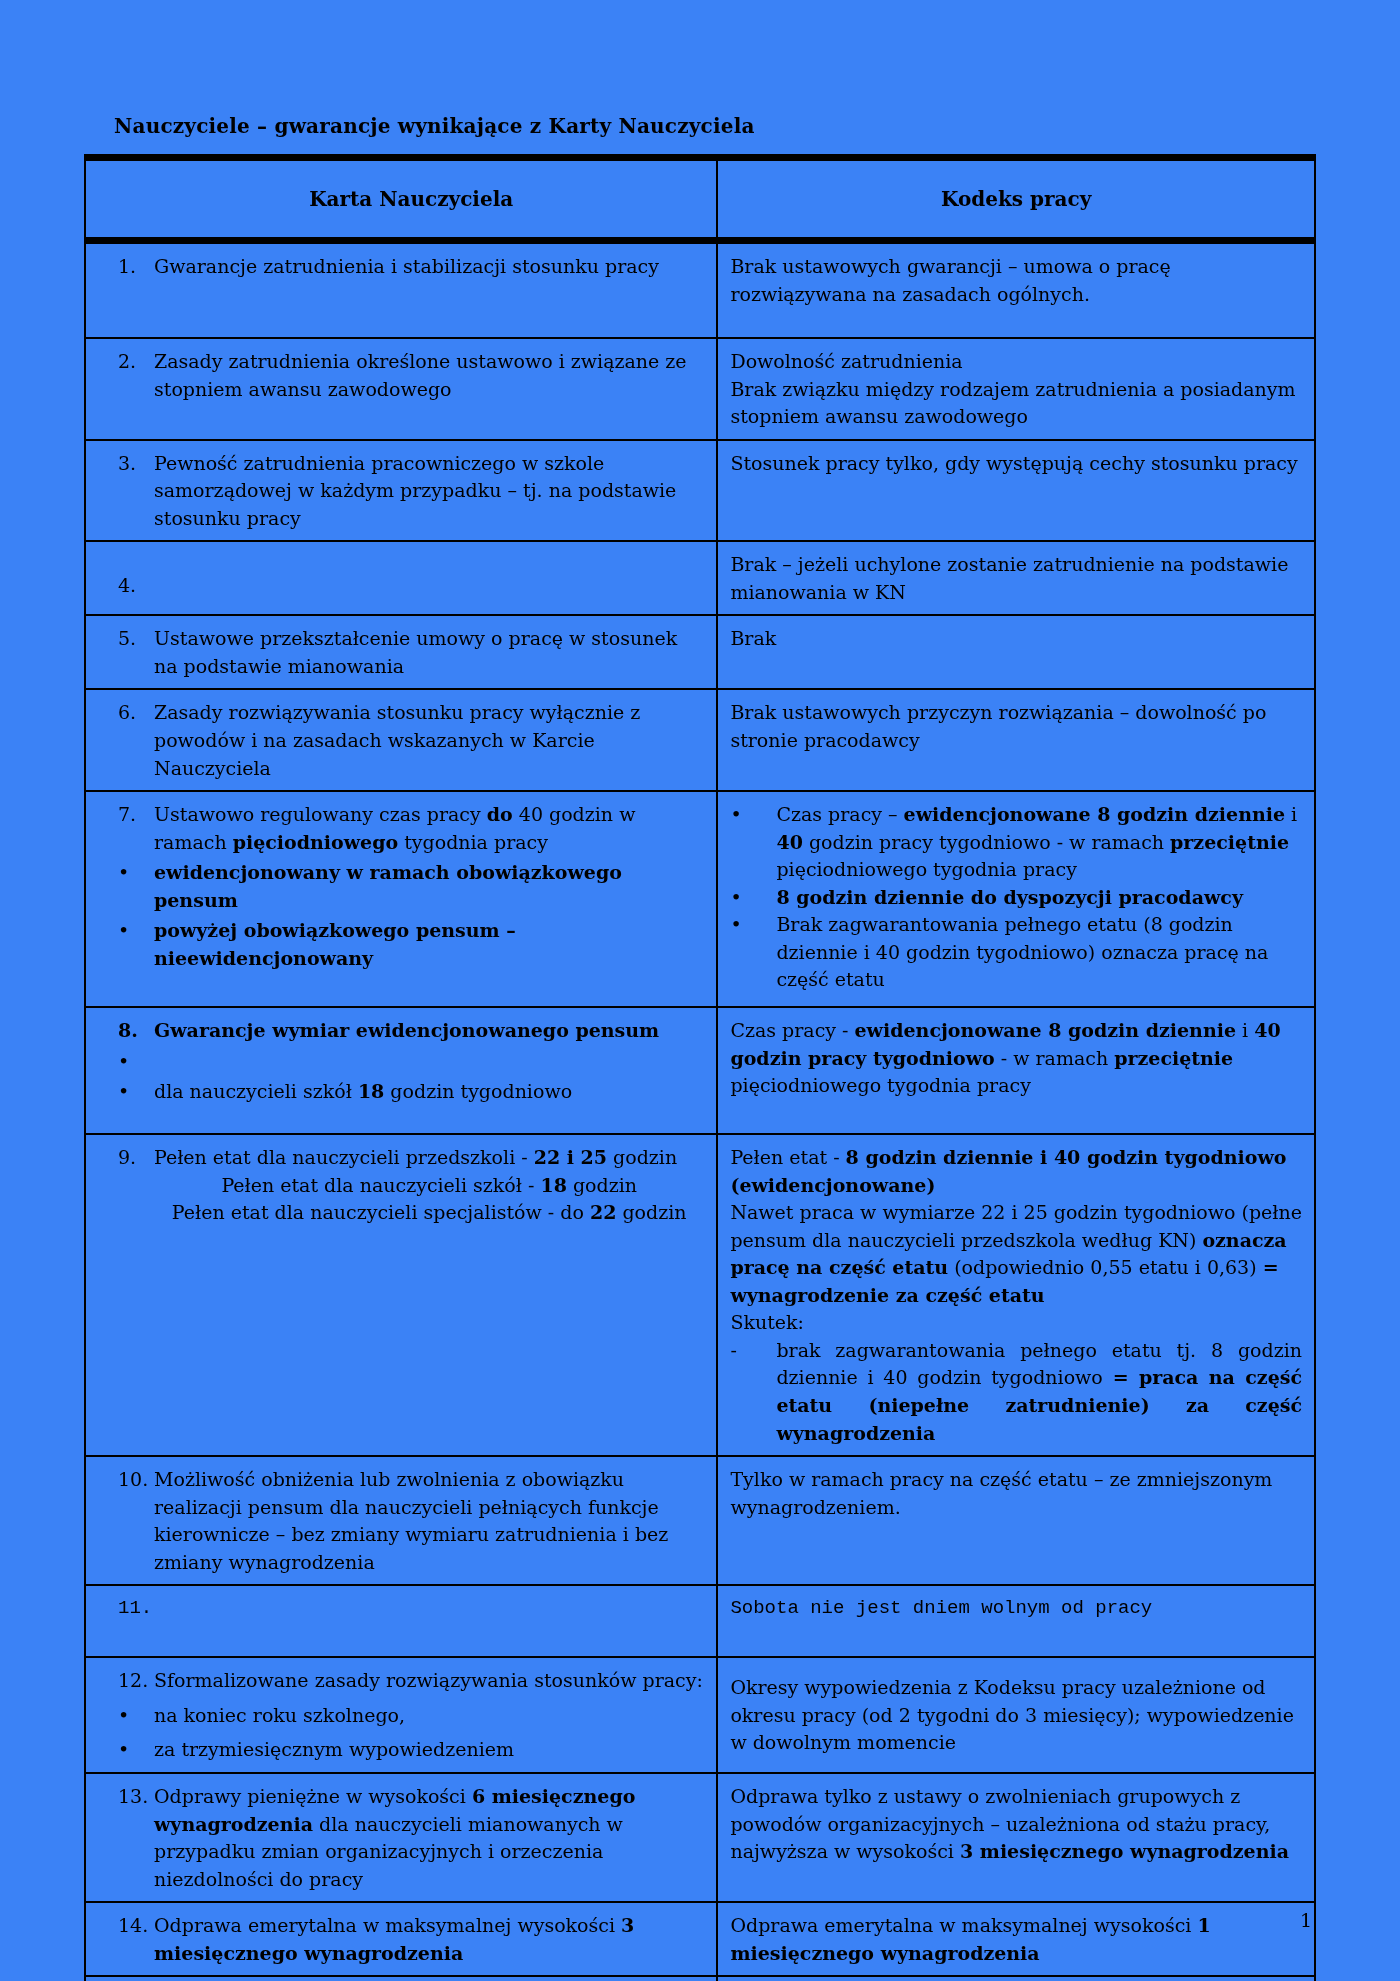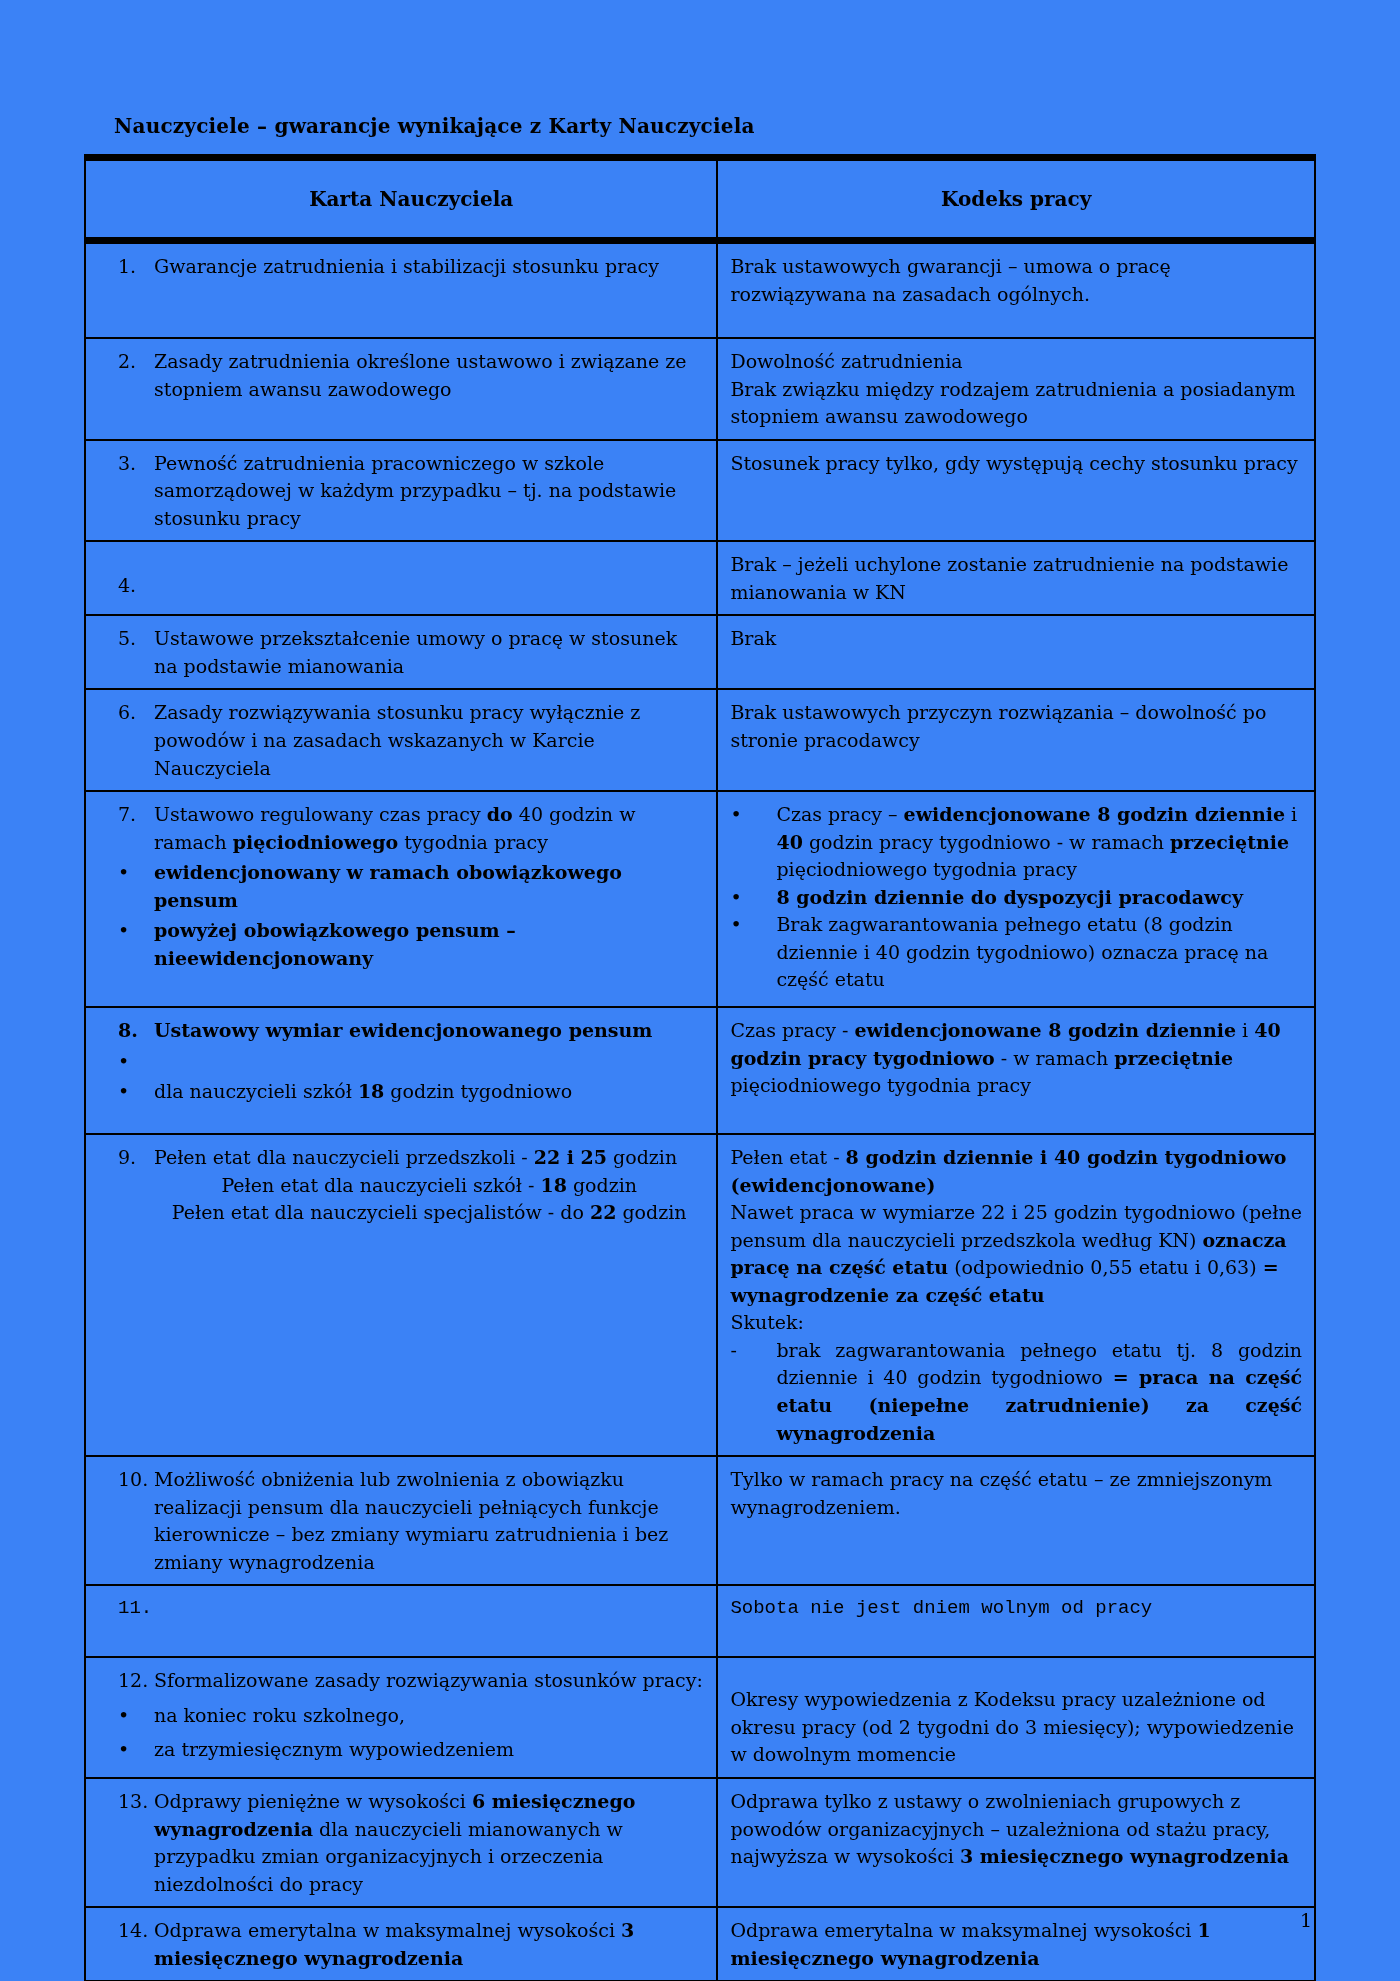--- a/index.html
+++ b/index.html
@@ -35,21 +35,21 @@
   .r7  .cell{min-height:214px;}
   .r8  .cell{min-height:125px;}
   .r9  .cell{min-height:288px;}
   .r10 .cell{min-height:103px;}
   .r11 .cell{min-height:70px;font-family:Liberation Mono, monospace;}
   .r12 .cell{min-height:108px;}
   .r13 .cell{min-height:121px;}
   .r14 .cell{min-height:55px;}
   .r15 .cell{min-height:74px;}
   .r4  .cell.left{padding-top:30px;}
-  .r12 .cell.right{padding-top:28px;}
+  .r12 .cell.right{padding-top:16px;}
   .p{margin:0;}
   .p.ind{padding-left:36px;text-align:center;}
   .li{display:flex;margin:0;}
   .li .mk{flex:0 0 36px;}
   .cell.right .li .mk{flex:0 0 46px;}
   .li .mk.dash{flex:0 0 28px;}
   .li .mk.b{font-weight:bold;}
   .left .li + .li{margin-top:3px;}
   .r12 .left .li + .li{margin-top:7px;}
   .justify .ct{text-align:justify;}
@@ -161,21 +161,21 @@
           <div class="li">
             <span class="mk">•</span>
             <span class="ct"><span>Brak zagwarantowania pełnego etatu (8 godzin dziennie i 40 godzin tygodniowo) oznacza pracę na część etatu</span></span>
           </div>
         </div>
     </div>
     <div class="row r8">
       <div class="cell left">
           <div class="li">
             <span class="mk b">8.</span>
-            <span class="ct"><b>Ustawowy wymiar ewidencjonowanego pensum</b></span>
+            <span class="ct"><b>Gwarancje wymiar ewidencjonowanego pensum</b></span>
           </div>
           <div class="li">
             <span class="mk">•</span>
           </div>
           <div class="li">
             <span class="mk">•</span>
             <span class="ct"><span>dla nauczycieli szkół </span><b>18</b><span> godzin tygodniowo</span></span>
           </div>
         </div>
       <div class="cell right">

